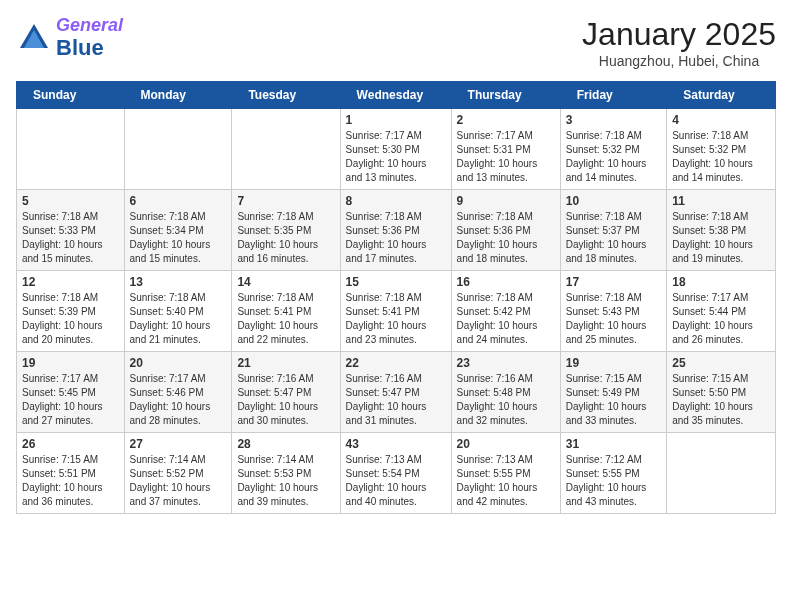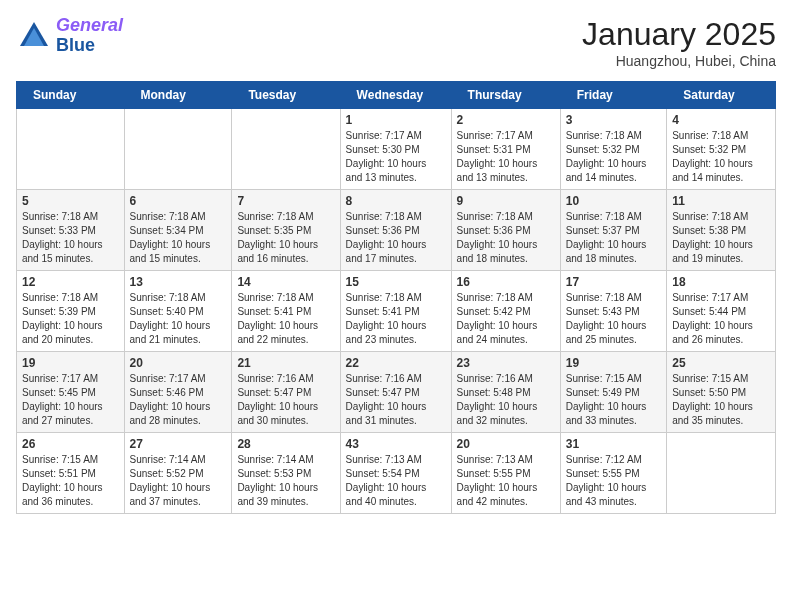--- a/index.html
+++ b/index.html
@@ -24,21 +24,21 @@
       display: flex;
       flex-direction: column;
       line-height: 1.1;
     }
     .logo-icon {
       width: 36px;
       height: 36px;
       margin-right: 4px;
     }
     .title-section {
-      text-align: right;
+      text-align: center;
     }
     .month-title {
       font-size: 32px;
       font-weight: normal;
       color: #222;
     }
     .location {
       font-size: 14px;
       color: #444;
     }
@@ -87,21 +87,21 @@
 <body>
 
 <div class="header">
   <div class="logo">
     <svg class="logo-icon" viewBox="0 0 36 36">
       <polygon points="18,4 32,28 4,28" fill="#1a56a0"></polygon>
       <polygon points="18,10 28,28 8,28" fill="#4a90d9"></polygon>
     </svg>
     <div class="logo-text">
       <span style="font-size:18px;font-weight:bold;color:#8b5cf6;font-style:italic;">General</span>
-      <span style="font-size:18px;font-weight:bold;color:#1a56a0;">Blue</span>
+      <span style="font-size:22px;font-weight:bold;color:#1a56a0;">Blue</span>
     </div>
   </div>
   <div class="title-section">
     <div class="month-title">January 2025</div>
     <div class="location">Huangzhou, Hubei, China</div>
   </div>
 </div>
 
 <table class="calendar">
   <thead>

